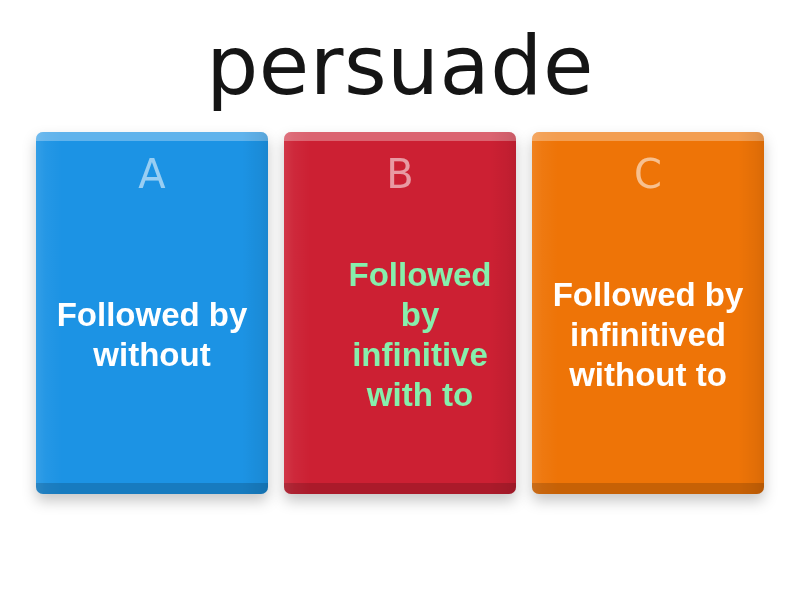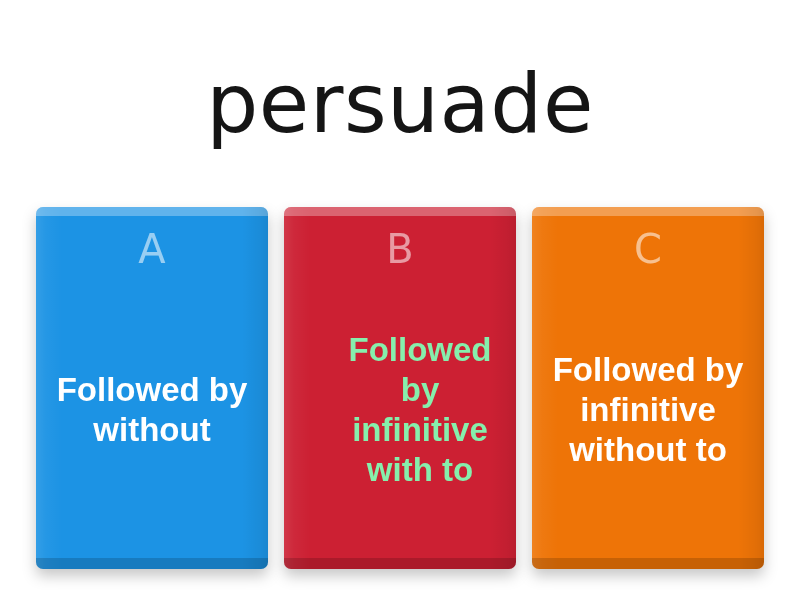--- a/index.html
+++ b/index.html
@@ -19,21 +19,21 @@
     position: absolute;
     inset: 0;
     display: flex;
     flex-direction: column;
     align-items: center;
   }
 
   
   #prompt-row {
     width: 100%;
-    height: 207px;
+    height: 132px;
     display: flex;
     align-items: center;
     justify-content: center;
   }
   #prompt-word {
     font-family: "DejaVu Sans", sans-serif;
     font-weight: 400;
     font-size: 82px;
     line-height: 1;
     color: #151515;
@@ -158,18 +158,18 @@
       <div class="card-letter" style="color: rgba(255, 255, 255, 0.55);">B</div>
       <div class="card-body">
         <div class="card-text" style="color: #86efac; margin-left: 40px;">Followed by infinitive with to</div>
       </div>
     </div>
 
     <div class="answer-card" data-card-color="quiz.cards.2.color" style="background: rgb(238, 116, 7);">
       <div class="card-sheen"></div>
       <div class="card-letter" style="color: rgba(255, 255, 255, 0.55);">C</div>
       <div class="card-body">
-        <div class="card-text" style="color: rgb(255, 255, 255);">Followed by infinitive without to</div>
+        <div class="card-text" style="color: rgb(255, 255, 255);">Followed by infinitived without to</div>
       </div>
     </div>
 
   </div>
 </div>
 
 </body></html>

